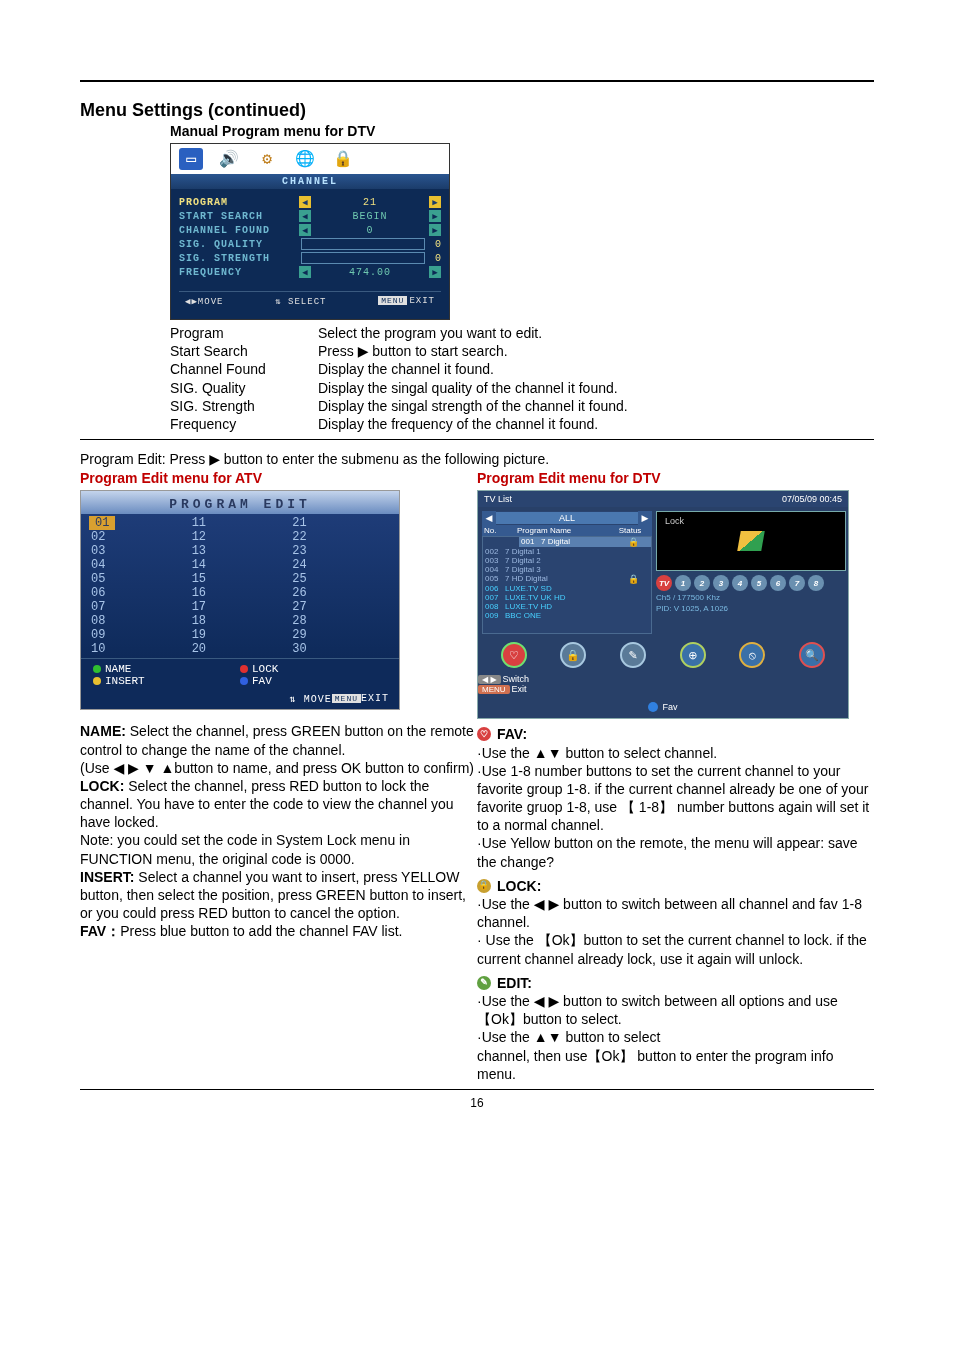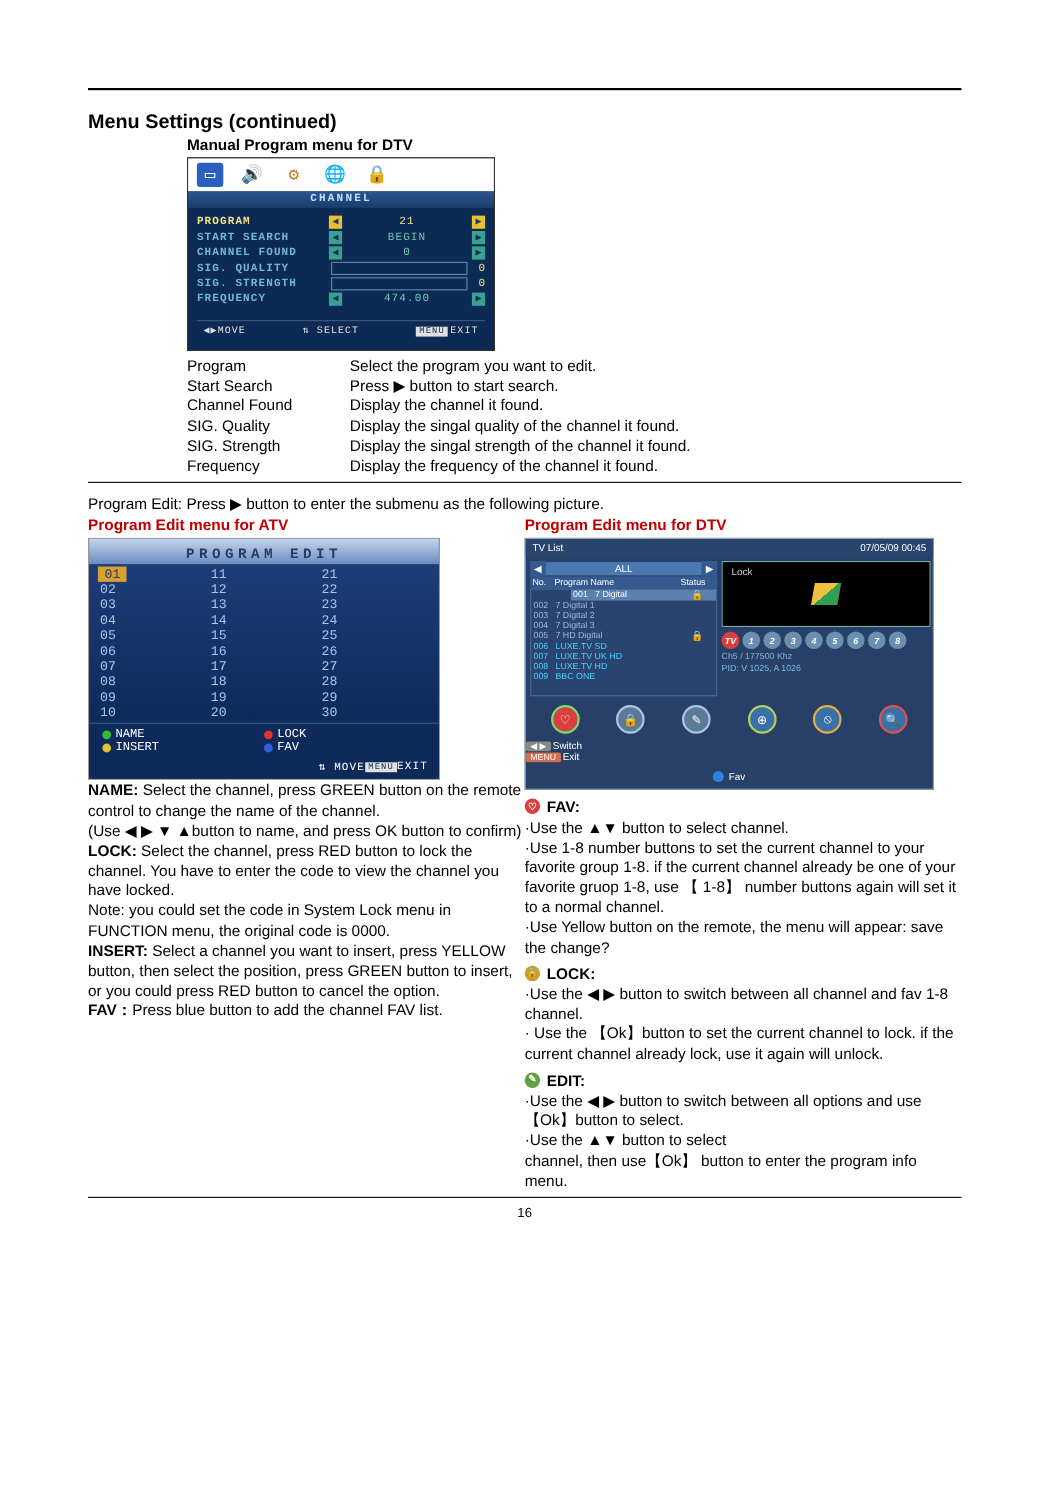--- a/index.html
+++ b/index.html
@@ -95,21 +95,21 @@
   .col-header { font-weight:bold; color:#c00000; font-size:14px; margin-bottom:4px; }
 
   
   .atv-shot {
     width: 318px;
     border:1px solid #999;
     font-family: "Courier New", monospace;
     color:#fff;
     font-size:12px;
     background: linear-gradient(#2c4e90,#0e2a5a);
-    margin-bottom:0;
+    margin-bottom:12px;
   }
   .atv-title { text-align:center; letter-spacing:4px; padding:6px 0 2px 0; color:#cde; font-weight:bold; font-size:13px; background:linear-gradient(#c4d4ec,#6a8cc0); color:#2a3a60; }
   .atv-grid { display:flex; padding:2px 8px; background:linear-gradient(#1e3c78,#0e2a5a); }
   .atv-col { flex:1; }
   .atv-cell { padding:0 2px; color:#a8c4e8; }
   .atv-cell.hl { background:#d8a030; color:#2a3a60; display:inline-block; padding:0 6px; }
   .atv-legend { display:flex; flex-wrap:wrap; padding:4px 12px; font-size:11px; color:#fff; background:#0e2a5a; border-top:1px solid #3a5a80;}
   .atv-legend div { width:50%; display:flex; align-items:center; gap:4px; }
   .dot { width:8px; height:8px; border-radius:50%; }
   .dot.g{background:#30c030;} .dot.r{background:#e03030;} .dot.y{background:#e8c030;} .dot.b{background:#3060e0;}
@@ -125,21 +125,21 @@
     border:1px solid #8aa;
     margin-bottom:6px;
   }
   .dtv-top { display:flex; justify-content:space-between; padding:3px 6px; background:#2a4470; font-size:9px;}
   .dtv-body { display:flex; padding:4px; gap:4px; }
   .dtv-left { width:170px; }
   .tab-all { display:flex; align-items:center; background:#2a4470; }
   .tab-all .arrow-box { width:14px; height:14px; background:#355a90; color:#fff; display:flex; align-items:center; justify-content:center; font-size:9px;}
   .tab-all .mid { flex:1; text-align:center; background:#4a78b0; font-size:9px; padding:1px 0;}
   .list-hdr { display:flex; background:#355a90; font-size:8px; padding:1px 2px; }
-  .list-hdr span:nth-child(1){width:20px;} .list-hdr span:nth-child(2){flex:1;} .list-hdr span:nth-child(3){width:40px; text-align:center;}
+  .list-hdr span:nth-child(1){width:20px;} .list-hdr span:nth-child(2){flex:1;margin-left:13px;} .list-hdr span:nth-child(3){width:40px; text-align:center;}
   .list-body { background:#2a4470; min-height:96px; border:1px solid #4a6a90; font-size:8px; }
   .list-row { display:flex; padding:0 2px; color:#9cb8e0;}
   .list-row.hl1 { background:#5a80b0; color:#fff;margin-left:36px;}
   .list-row.blue { color:#48d0ff;}
   .list-row span:nth-child(1){width:20px;} .list-row span:nth-child(2){flex:1;} .list-row span:nth-child(3){width:30px; text-align:center;}
   .dtv-right { flex:1; }
   .preview-box { width:100%; height:58px; background:#000; border:1px solid #7aa; display:flex; align-items:center; justify-content:center; color:#ccc; font-size:10px; position:relative;}
   .preview-label { position:absolute; top:4px; left:8px; font-size:9px;}
   .preview-art { width:24px; height:20px; background:linear-gradient(135deg,#f0c040 50%,#30a050 50%); transform:skewX(-10deg); }
   .num-row { display:flex; gap:3px; margin-top:4px; }

